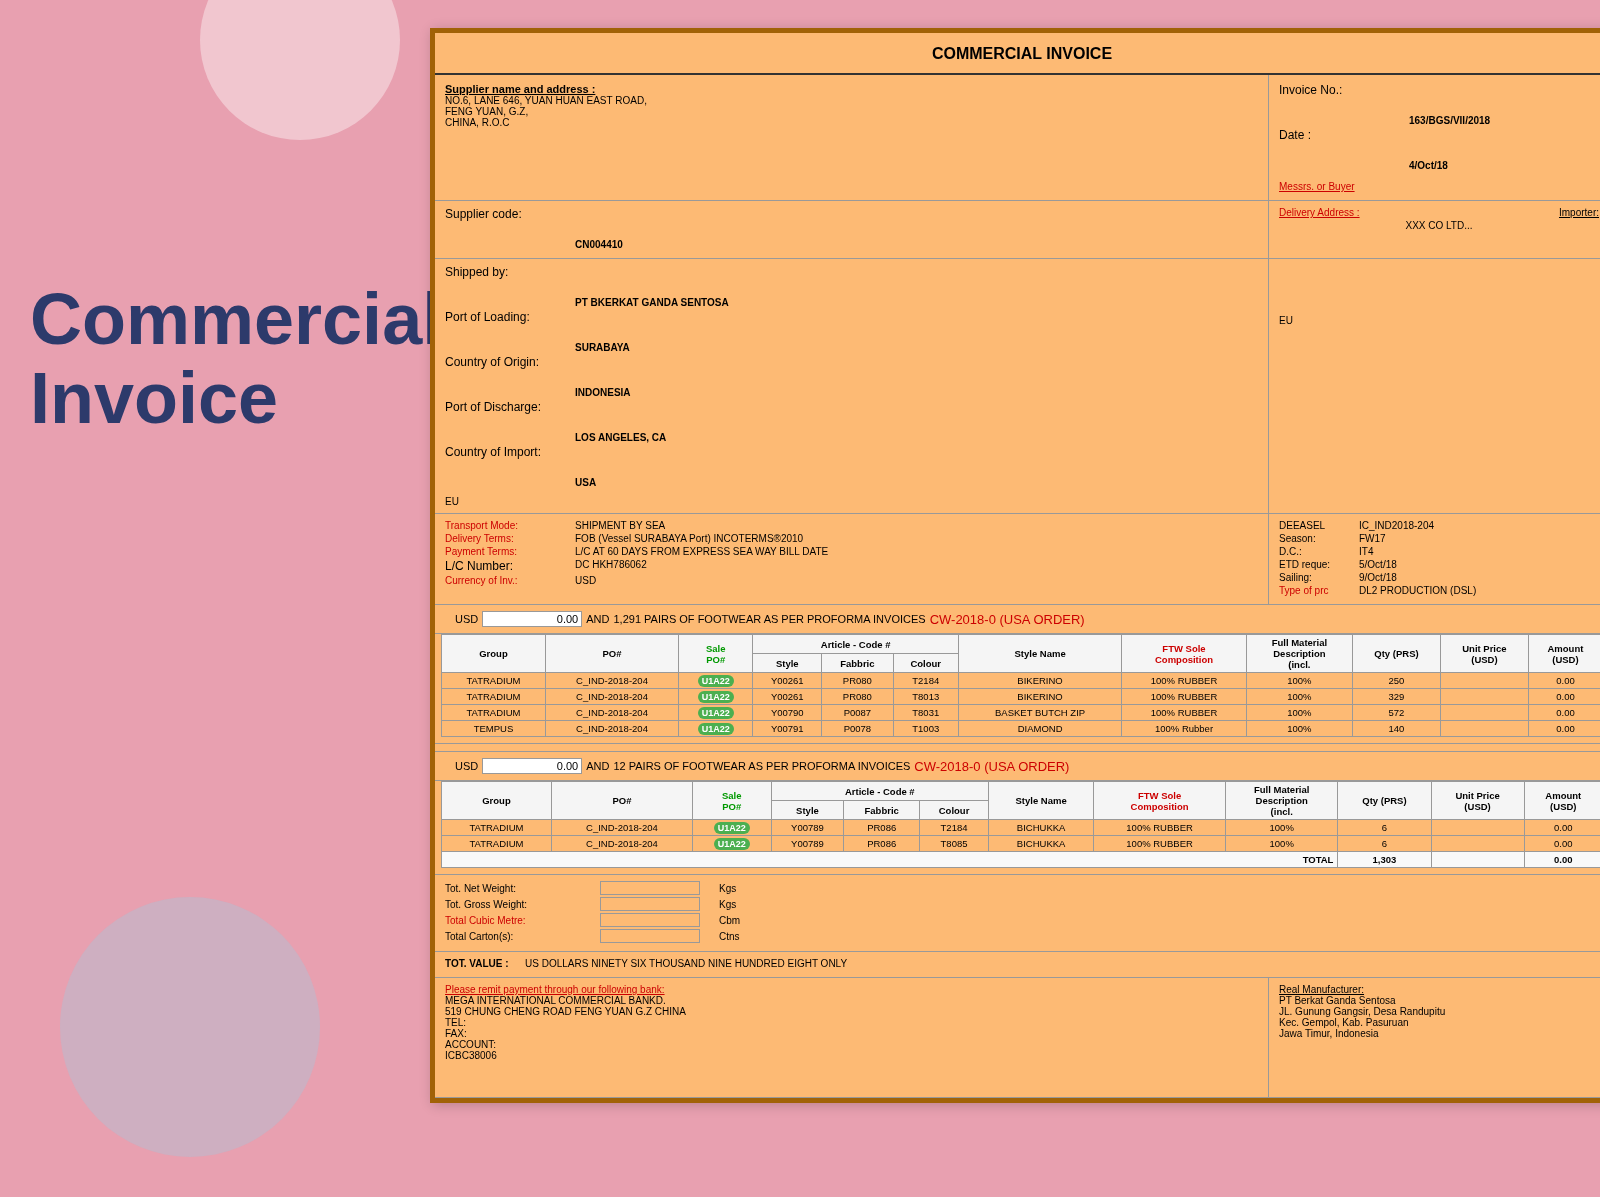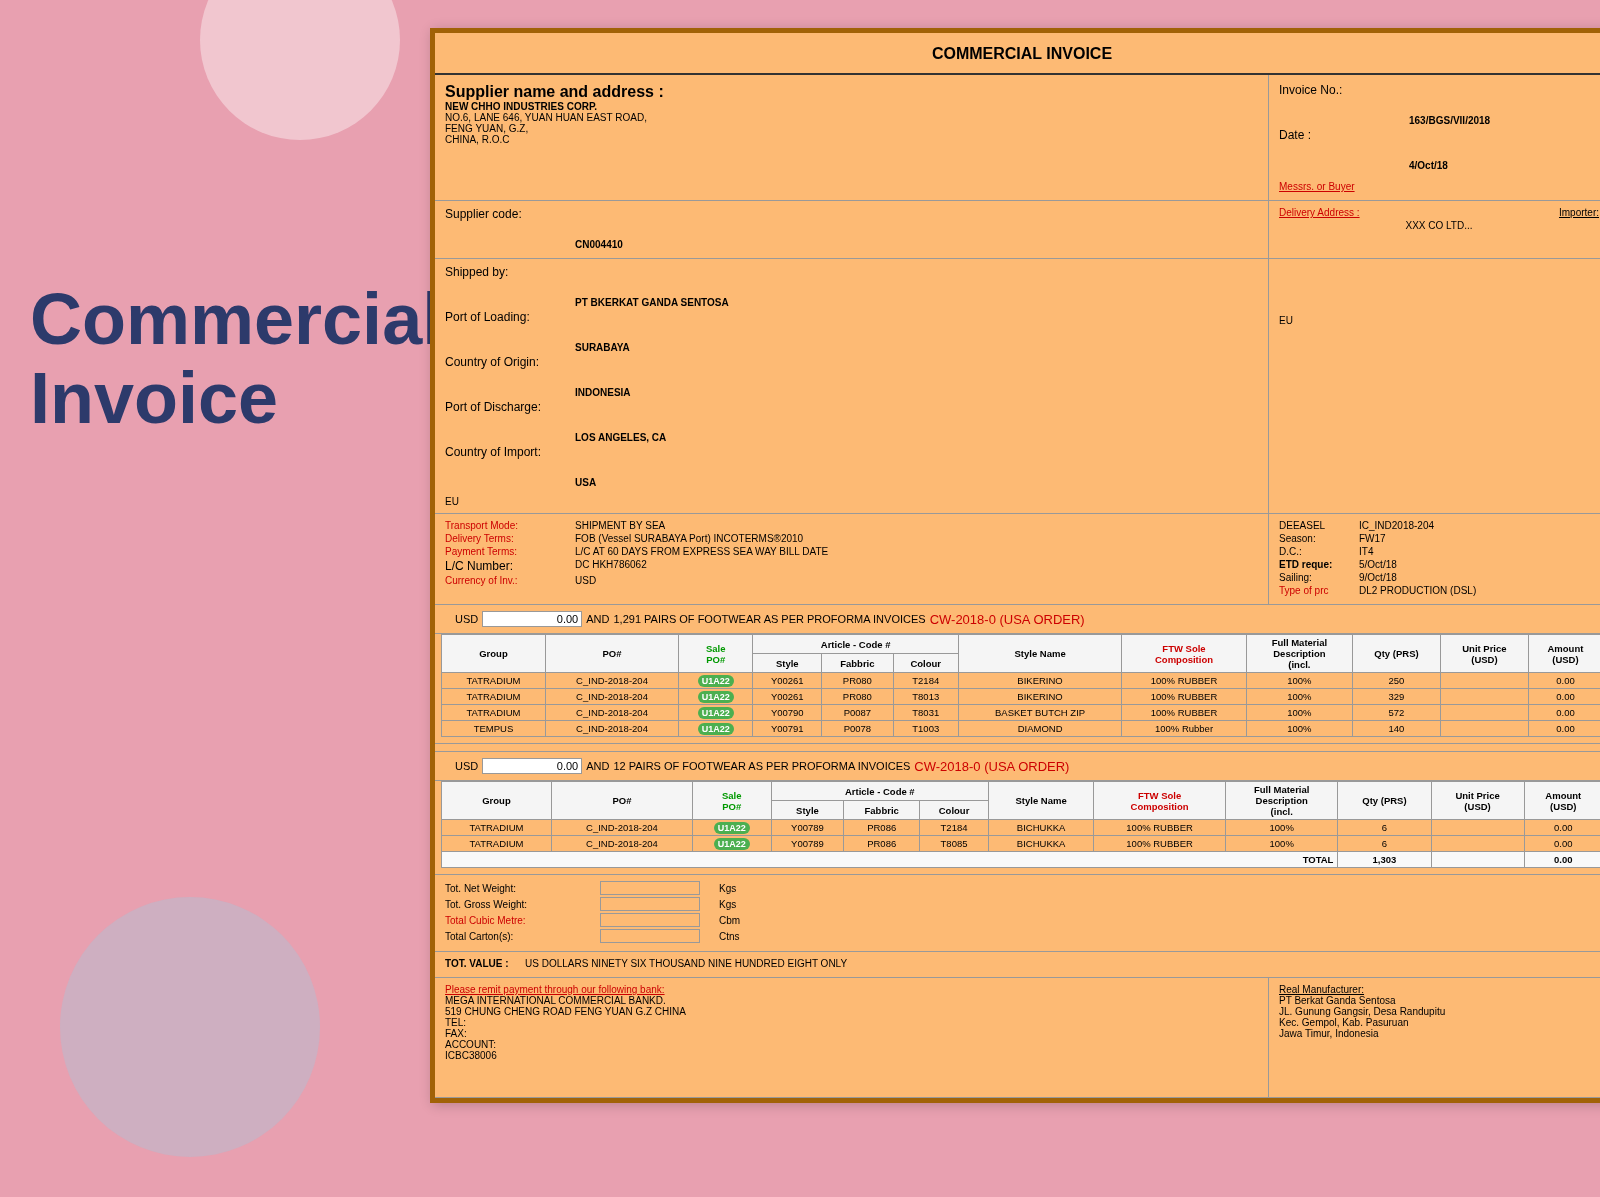--- a/index.html
+++ b/index.html
@@ -72,22 +72,23 @@
     .inv-header-left {
       flex: 1;
       padding: 8px 10px;
       border-right: 1px solid #999;
     }
     .inv-header-right {
       width: 340px;
       padding: 8px 10px;
     }
     .label-underline {
+      text-decoration: underline;
       font-weight: bold;
-      font-size: 16px;
+      font-size: 11px;
     }
     .bold { font-weight: bold; }
     .red { color: #cc0000; }
     .inv-row {
       display: flex;
       border-bottom: 1px solid #999;
     }
     .inv-row-left {
       flex: 1;
       padding: 6px 10px;
@@ -207,21 +208,20 @@
   <div>Invoice</div>
 </div>
 
 <div class="invoice-container">
 
   <div class="inv-title">COMMERCIAL INVOICE</div>
 
   <div class="inv-header">
     <div class="inv-header-left">
       <div><span class="label-underline">Supplier name and address :</span></div>
-      <div class="bold">NEW CHHO INDUSTRIES CORP.</div>
       <div>NO.6, LANE 646, YUAN HUAN EAST ROAD,</div>
       <div>FENG YUAN, G.Z,</div>
       <div>CHINA, R.O.C</div>
     </div>
     <div class="inv-header-right">
       <div class="field-row">
         <span class="field-label">Invoice No.:</span>
         <span class="field-value">163/BGS/VII/2018</span>
       </div>
       <div class="field-row">
@@ -309,21 +309,21 @@
       </div>
       <div class="field-row">
         <span style="width:80px;">Season:</span>
         <span>FW17</span>
       </div>
       <div class="field-row">
         <span style="width:80px;">D.C.:</span>
         <span>IT4</span>
       </div>
       <div class="field-row">
-        <span style="width:80px;font-weight:bold;">ETD reque:</span>
+        <span style="width:80px;">ETD reque:</span>
         <span>5/Oct/18</span>
       </div>
       <div class="field-row">
         <span style="width:80px;">Sailing:</span>
         <span>9/Oct/18</span>
       </div>
       <div class="field-row">
         <span style="width:80px;" class="red">Type of prc</span>
         <span>DL2  PRODUCTION (DSL)</span>
       </div>

